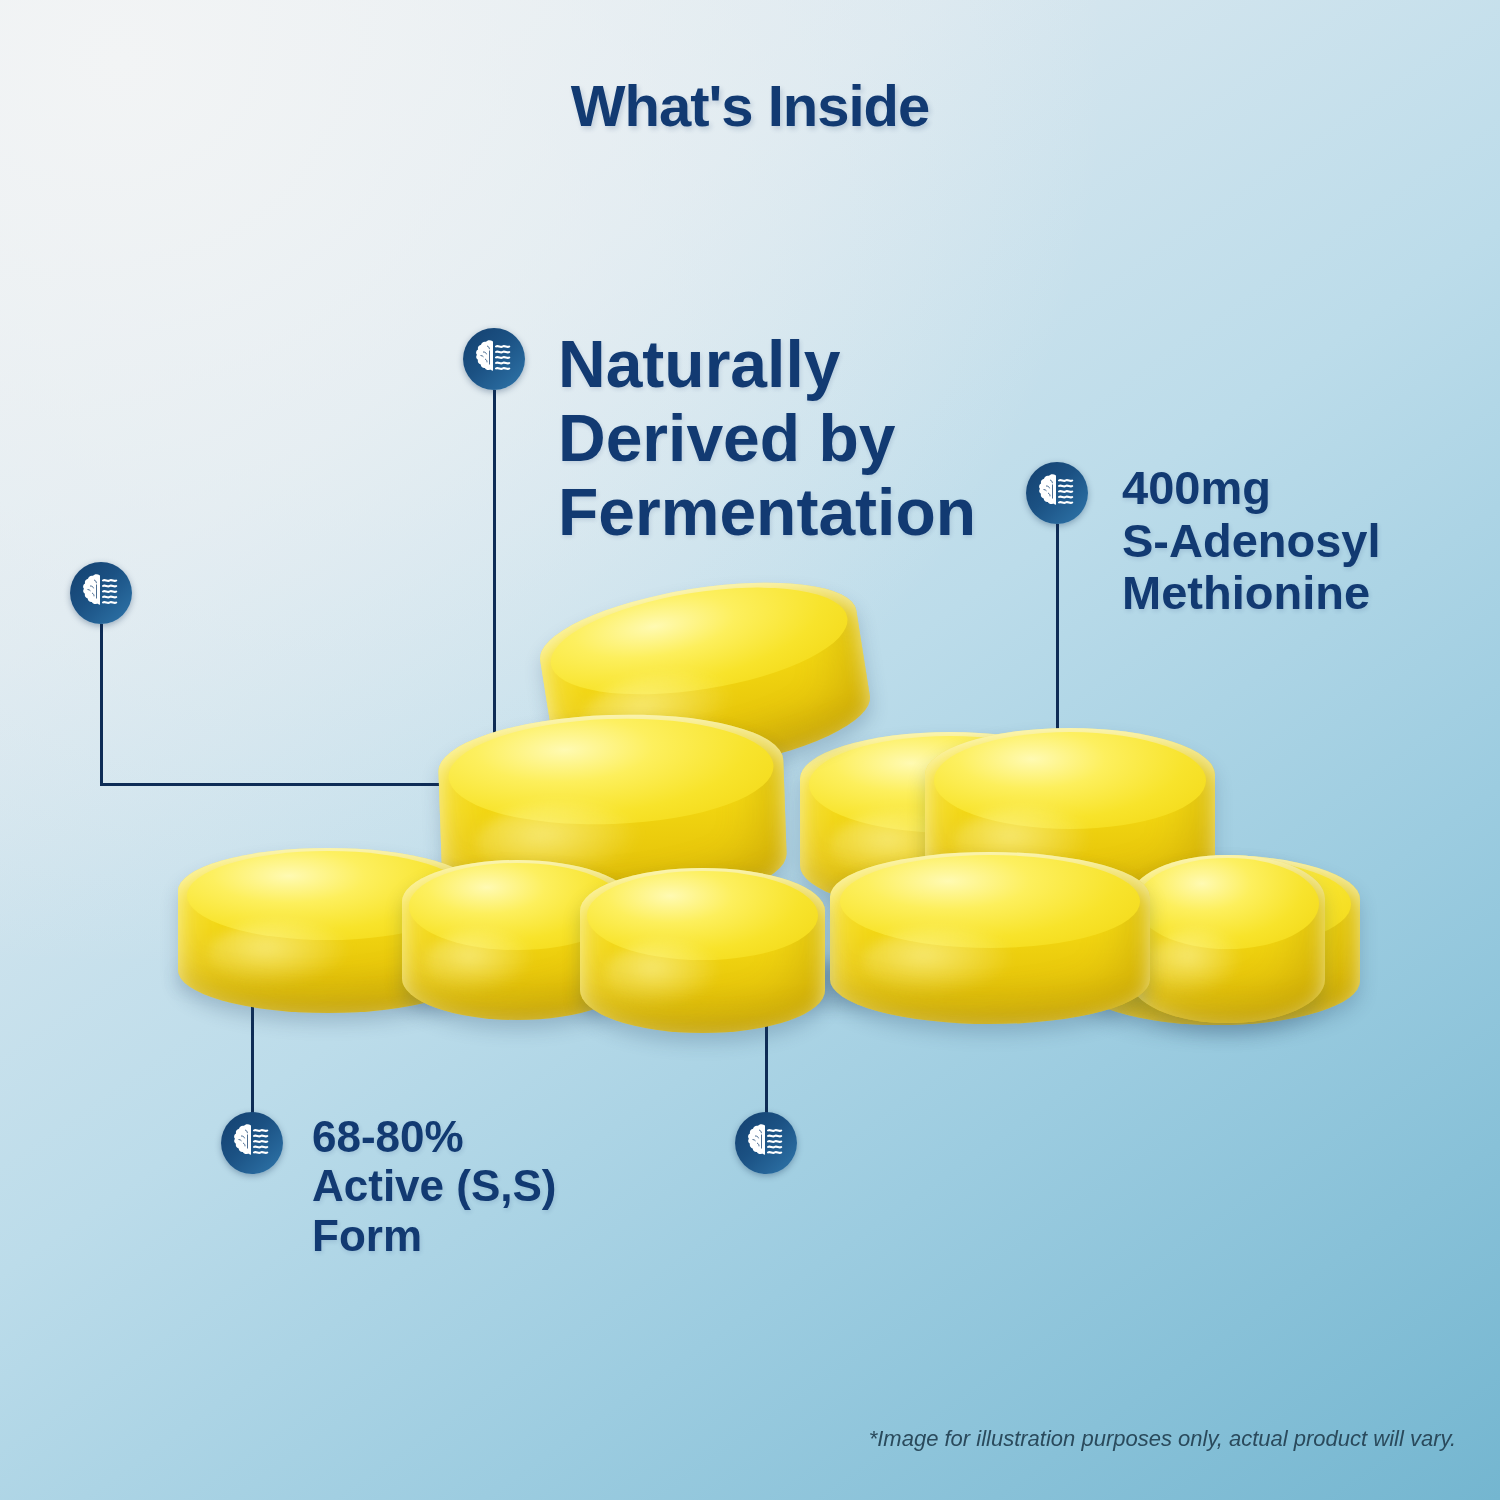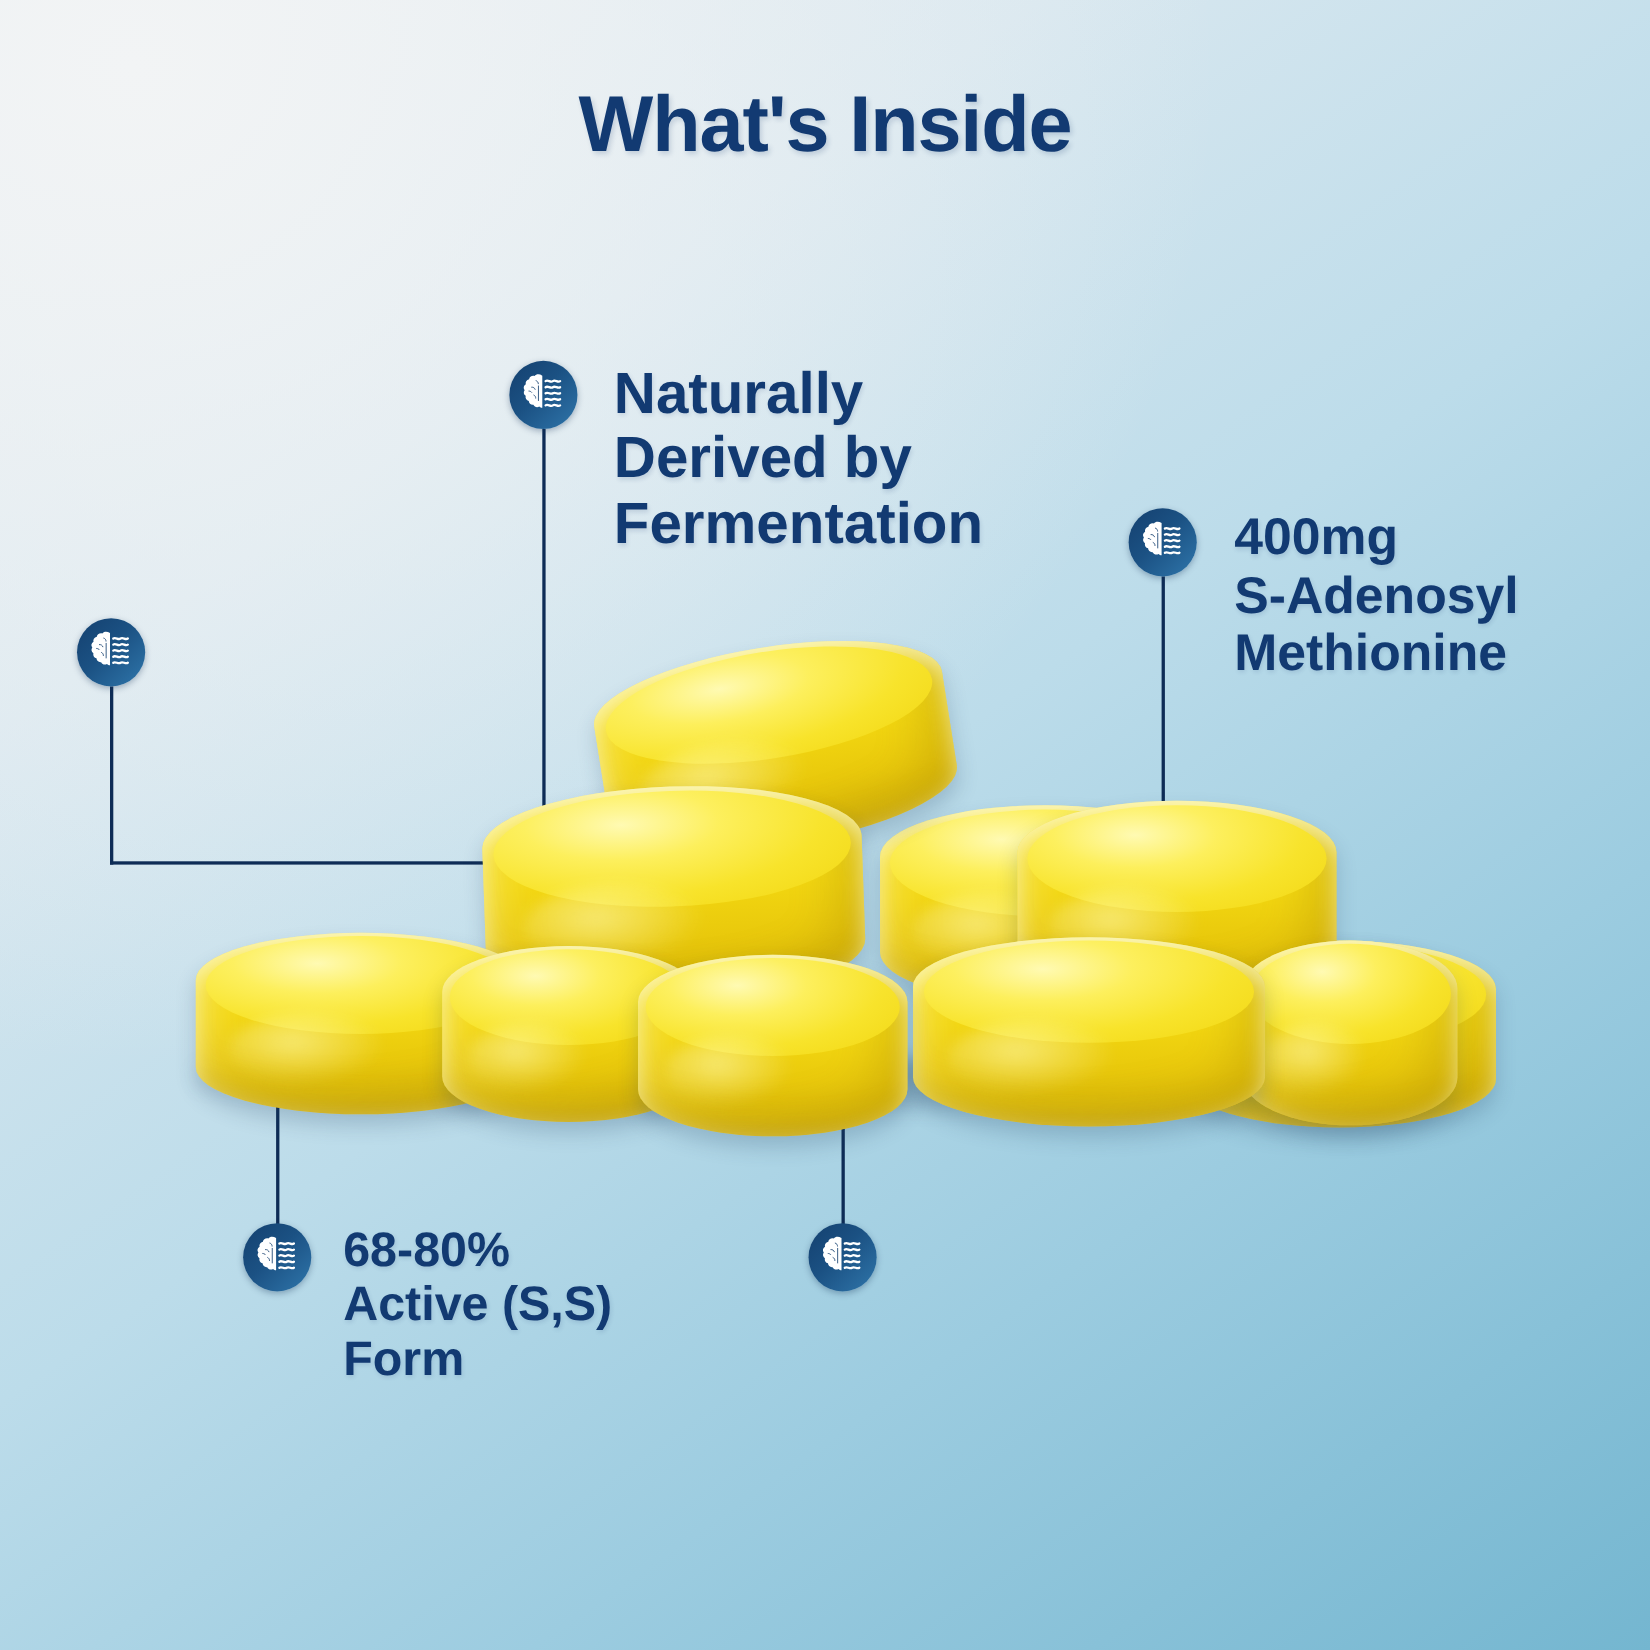--- a/index.html
+++ b/index.html
@@ -19,21 +19,21 @@
       linear-gradient(145deg, #e9eef1 0%, #d8e7ef 26%, #bcdcea 50%, #9ccce0 72%, #74b6d0 100%);
   }
 
   
   .title {
     position: absolute;
     top: 72px;
     left: 0;
     width: 1500px;
     text-align: center;
-    font-size: 72px;
+    font-size: 58px;
     font-weight: 700;
     letter-spacing: -1px;
     color: #123a72;
     text-shadow: 2px 3px 5px rgba(30,60,110,0.18);
   }
 
   
   .stage {
     position: absolute;
     left: 0;
@@ -117,21 +117,21 @@
 
   
   .callout {
     position: absolute;
     color: #123a72;
     font-weight: 700;
     line-height: 1.12;
     text-shadow: 1px 2px 4px rgba(30,60,110,0.14);
     white-space: pre-line;
   }
-  .c-fermentation { left: 558px; top: 328px; font-size: 53px; }
+  .c-fermentation { left: 558px; top: 328px; font-size: 66px; }
   .c-sam          { left: 1122px; top: 462px; font-size: 47px; }
   .c-extra        { left: 162px;  top: 562px; font-size: 53px; }
   .c-active       { left: 312px;  top: 1112px; font-size: 44px; }
   .c-entero       { left: 828px;  top: 1112px; font-size: 53px; }
   .c-entero .reg  { font-size: 32px; vertical-align: super; }
 
   .disclaimer {
     position: absolute;
     right: 44px;
     top: 1426px;
@@ -286,14 +286,15 @@
       <g stroke="#ffffff" stroke-width="2.1" fill="none" stroke-linecap="round">
         <path d="M33 18.5c2.2-1.6 4.4 1.6 6.6 0s4.4 1.6 6.6 0"></path>
         <path d="M33 24c2.2-1.6 4.4 1.6 6.6 0s4.4 1.6 6.6 0"></path>
         <path d="M33 29.5c2.2-1.6 4.4 1.6 6.6 0s4.4 1.6 6.6 0"></path>
         <path d="M33 35c2.2-1.6 4.4 1.6 6.6 0s4.4 1.6 6.6 0"></path>
         <path d="M33 40.5c2.2-1.6 4.4 1.6 6.6 0s4.4 1.6 6.6 0"></path>
       </g>
     </svg>
   </div>
 
+  <div class="disclaimer">*Image for illustration purposes only, actual product will vary.</div>
 
 </div>
 
 </body></html>

